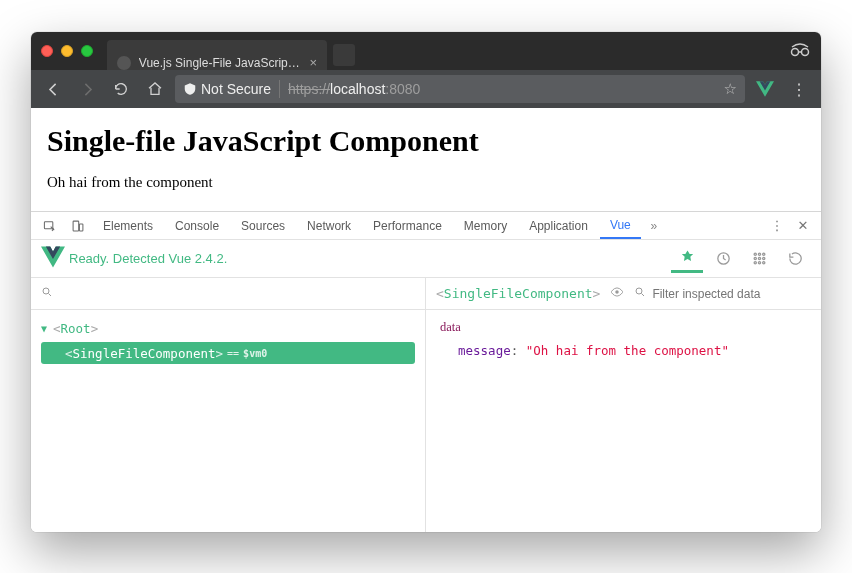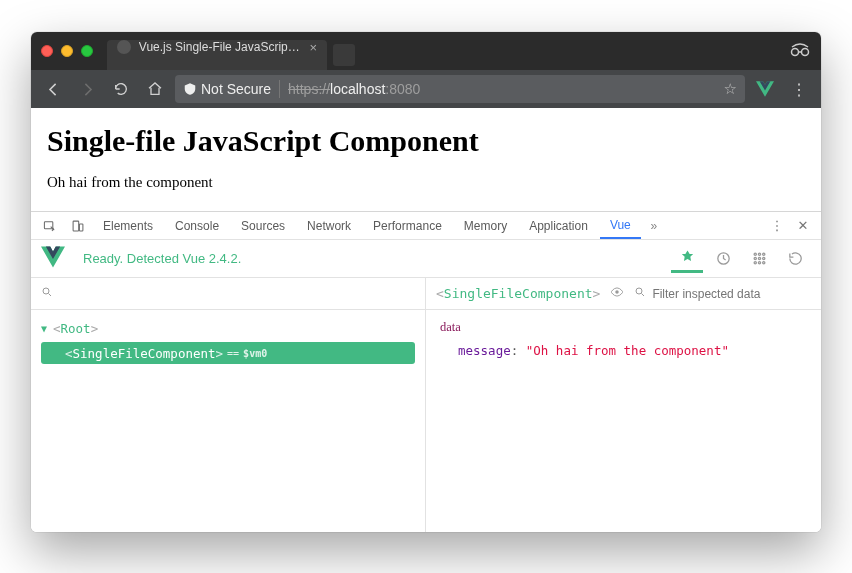--- a/index.html
+++ b/index.html
@@ -39,21 +39,21 @@
   .tl { width: 12px; height: 12px; border-radius: 50%; }
   .tl.red { background: #ff5f57; border: 1px solid #e04640; }
   .tl.yellow { background: #febc2e; border: 1px solid #d9a326; }
   .tl.green { background: #28c840; border: 1px solid #1faa30; }
   .tab {
     height: 30px;
     align-self: flex-end;
     background: #3b3b3b;
     border-radius: 4px 4px 0 0;
     display: flex;
-    align-items: flex-start;
+    align-items: flex-end;
     padding: 0 10px;
     gap: 8px;
     color: #ccc;
     font-size: 12px;
     max-width: 220px;
   }
   .tab-title {
     white-space: nowrap;
     overflow: hidden;
     text-overflow: ellipsis;
@@ -181,21 +181,21 @@
   .dt-right { margin-left: auto; display: flex; align-items: center; gap: 2px; }
   .dt-kebab, .dt-close { width: 24px; display: flex; align-items: center; justify-content: center; color: #777; font-size: 13px; }
 
   
   .vue-header {
     height: 38px;
     border-bottom: 1px solid #e2e2e2;
     display: flex;
     align-items: center;
     padding: 0 10px;
-    gap: 18px;
+    gap: 4px;
   }
   .vue-header .vue-logo-big svg { width: 24px; height: 24px; }
   .vue-status { color: #42b983; font-weight: 500; font-size: 13px; }
   .vue-tools {
     margin-left: auto;
     display: flex; align-items: center; gap: 4px;
   }
   .vt-icon {
     width: 32px; height: 28px; display: flex; align-items: center; justify-content: center; color: #9a9a9a;
   }

